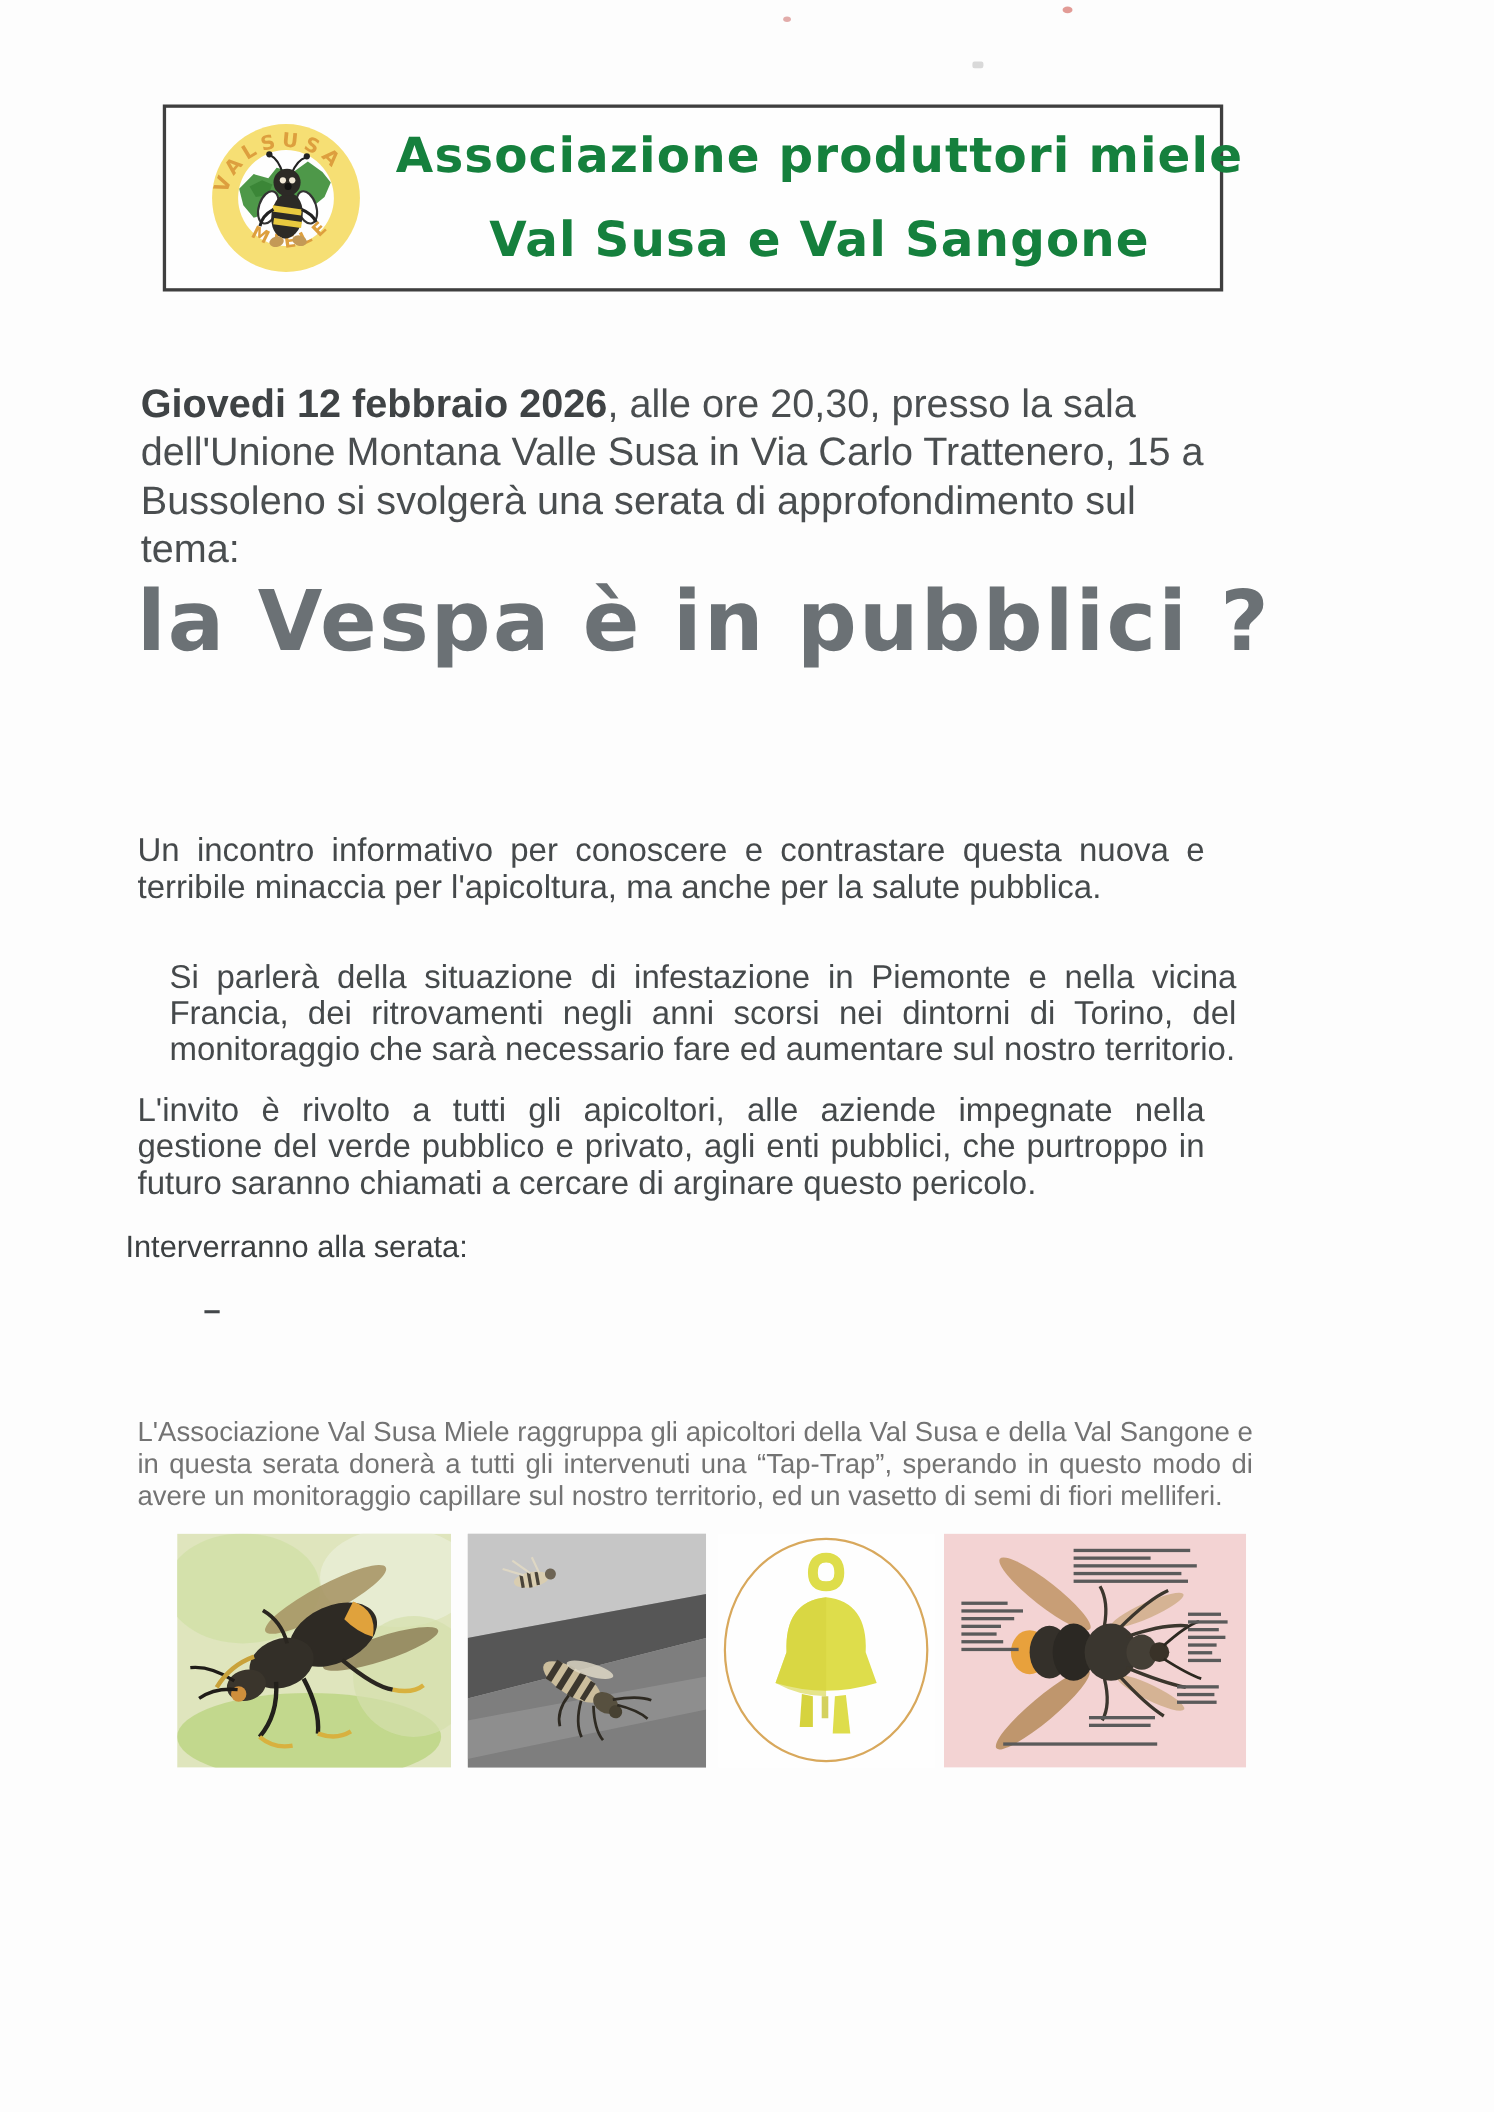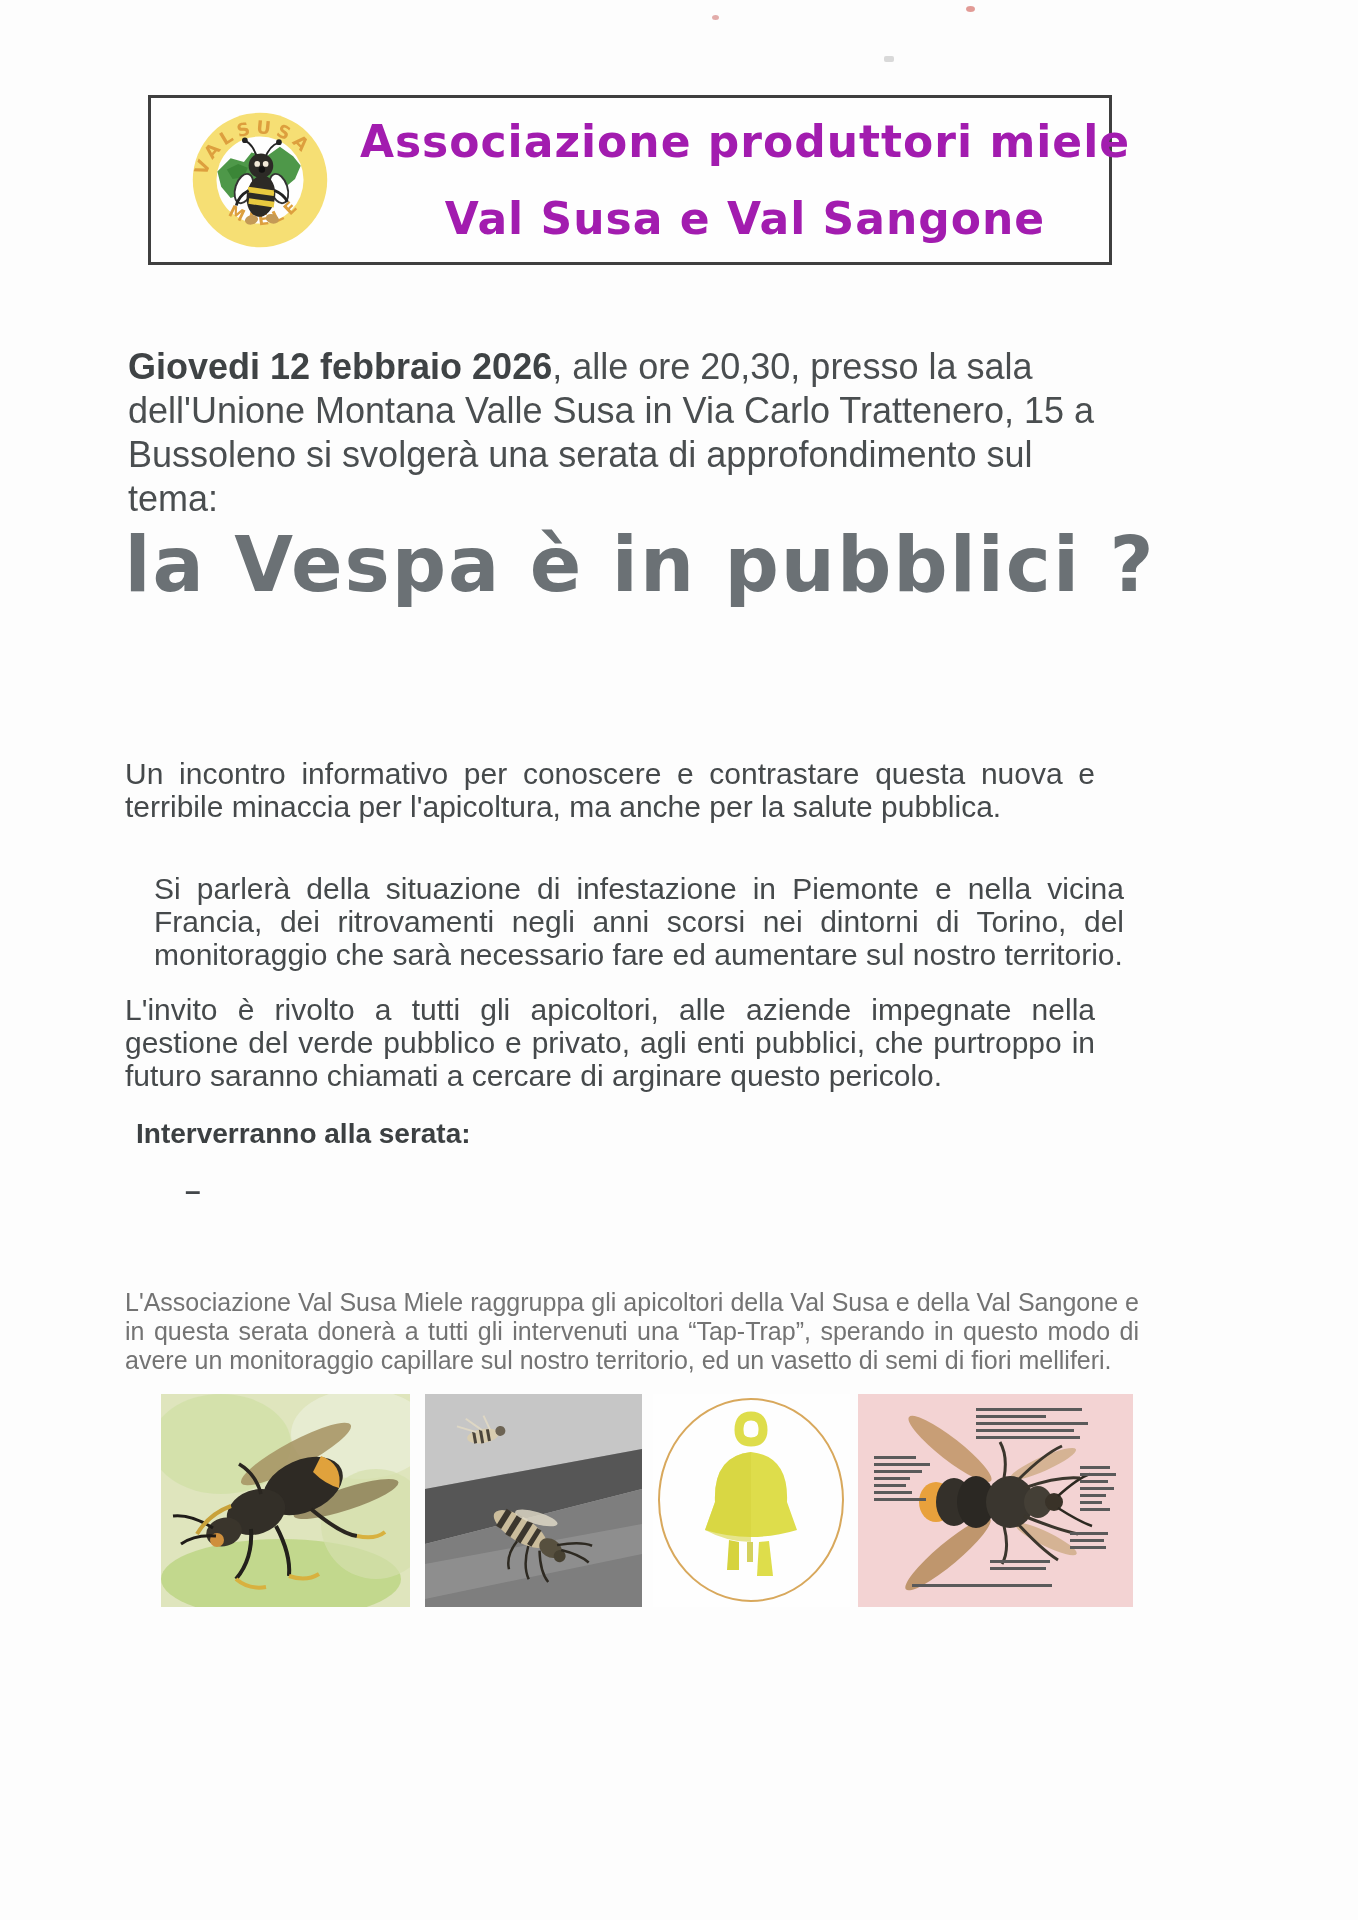--- a/index.html
+++ b/index.html
@@ -14,21 +14,21 @@
 
   
   .header-box{
     left:148px;top:95px;width:958px;height:164px;
     border:3px solid #3f3f3f;background:#fefefe;
   }
   .header-titles{
     position:absolute;left:230px;top:0;width:728px;height:100%;
     display:flex;flex-direction:column;align-items:center;justify-content:center;gap:26px;
   }
-  .comic{font-family:"DejaVu Sans",sans-serif;font-weight:bold;color:#a21caf;}
+  .comic{font-family:"DejaVu Sans",sans-serif;font-weight:bold;color:#15803d;}
   .header-line{font-size:44px;white-space:nowrap;letter-spacing:1px;}
 
   .logo-wrap{position:absolute;left:38px;top:11px;width:142px;height:142px;}
 
   
   .intro{
     left:128px;top:345px;width:968px;
     font-size:36px;line-height:44px;text-align:left;color:#4a4e50;
   }
   .intro b{color:#3f4345;}
@@ -39,21 +39,21 @@
     font-size:76px;line-height:106px;color:#6b7175;letter-spacing:2px;
   }
   .main-title .line{display:block;white-space:nowrap;}
 
   
   .para{
     left:125px;width:970px;font-size:30px;line-height:33px;
     text-align:justify;color:#45494b;
   }
   .heading{
-    left:136px;width:970px;font-size:28px;font-weight:bold;color:#3c4042;
+    left:114px;width:970px;font-size:28px;font-weight:normal;color:#3c4042;
   }
   .speaker-item{
     left:125px;width:975px;padding-left:103px;box-sizing:border-box;
     font-size:28px;line-height:34px;font-weight:bold;font-style:italic;color:#43474a;
   }
   .speaker-dash{position:absolute;left:60px;top:0;font-style:normal;}
 
   .footer-para{
     left:125px;top:1288px;width:1014px;font-size:25px;line-height:29px;
     text-align:justify;color:#737373;

